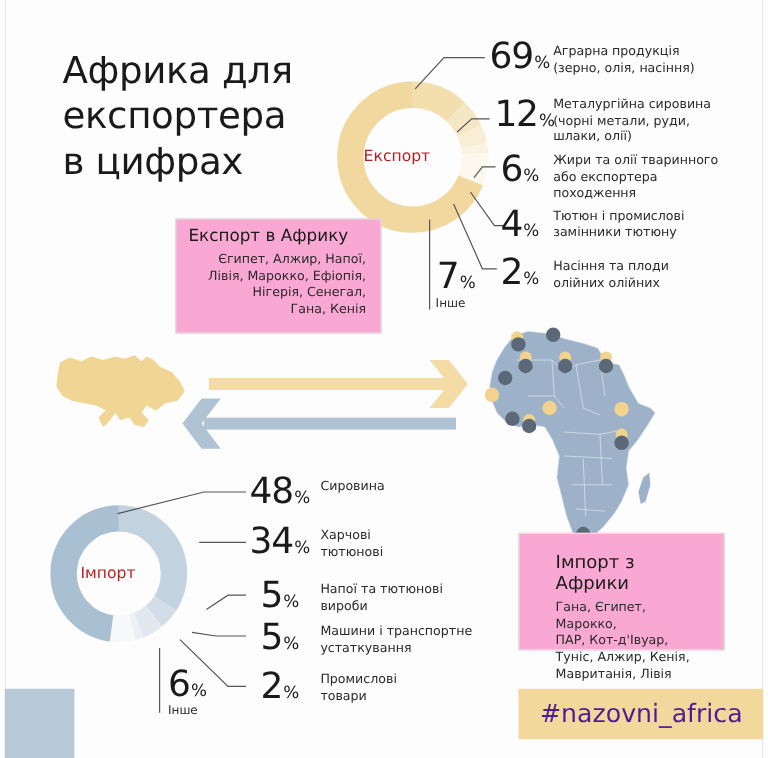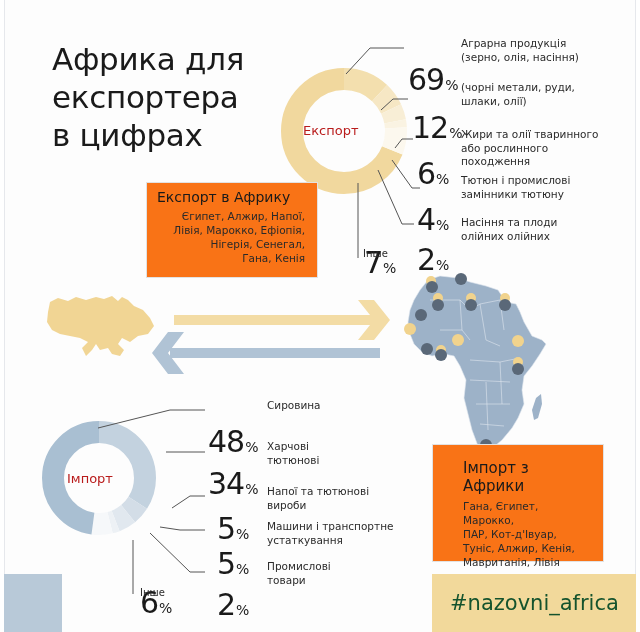--- a/index.html
+++ b/index.html
@@ -1,30 +1,30 @@
 <!DOCTYPE html>
 <html><head>
 <meta charset="utf-8">
 <style>
   * { box-sizing: border-box; margin: 0; padding: 0; }
   body { width: 640px; height: 632px; background: #ffffff; position: relative; overflow: hidden; font-family: "DejaVu Sans", sans-serif; color: #1c1c1c; }
   .frame { position: absolute; left: 4px; top: 0; width: 632px; height: 632px; background: #fdfdfd; border-left: 1px solid #e6e8ec; border-right: 1px solid #e6e8ec; }
   .title { position: absolute; left: 52px; top: 40px; font-size: 31px; line-height: 38px; font-weight: normal; color: #1a1a1a; letter-spacing: -0.3px; }
   .title div { white-space: nowrap; }
   svg.abs { position: absolute; left: 0; top: 0; }
-  .pct { position: absolute; display: flex; align-items: flex-start; margin-top: 32px; }
+  .pct { position: absolute; display: flex; align-items: flex-start; }
   .pct .num { font-size: 30px; line-height: 30px; color: #1a1a1a; letter-spacing: -1px; }
   .pct .sign { font-size: 14px; margin-top: 12px; margin-left: 1px; color: #1a1a1a; }
   .desc { position: absolute; font-size: 10.5px; line-height: 13.5px; color: #2a2a2a; }
   .donut-label { position: absolute; font-size: 13px; color: #b91c1c; }
-  .box { position: absolute; background: #f97316; border: 1px solid #e2e2e2; }
+  .box { position: absolute; background: #f9a8d4; border: 1px solid #e2e2e2; }
   .box-title { font-size: 14px; color: #1a1a1a; }
   .box-text { font-size: 10.5px; line-height: 14px; color: #2a2a2a; }
   .other-label { position: absolute; font-size: 10px; color: #2a2a2a; }
-  .hashtag { position: absolute; left: 432px; top: 574px; width: 204px; height: 58px; background: #f2d99b; display: flex; align-items: center; padding-left: 18px; font-size: 21px; color: #14532d; }
+  .hashtag { position: absolute; left: 432px; top: 574px; width: 204px; height: 42px; background: #f2d99b; display: flex; align-items: center; padding-left: 18px; font-size: 21px; color: #4c1d95; }
   .blue-block { position: absolute; left: 4px; top: 574px; width: 58px; height: 58px; background: #b8c9d8; }
 </style>
 </head>
 <body>
 
 <div class="frame"></div>
 
 <div class="title">
   <div>Африка для</div>
   <div>експортера</div>
@@ -134,31 +134,32 @@
 <div class="desc" style="left:461px; top:37px;">
   <div>Аграрна продукція</div>
   <div>(зерно, олія, насіння)</div>
 </div>
 
 <div class="pct" style="left:412px; top:81px;">
   <span class="num">12</span>
     <span class="sign">%</span>
 </div>
 <div class="desc" style="left:461px; top:81px;">
+  <div>Металургійна сировина</div>
   <div>(чорні метали, руди,</div>
   <div>шлаки, олії)</div>
 </div>
 
 <div class="pct" style="left:417px; top:127px;">
   <span class="num">6</span>
     <span class="sign">%</span>
 </div>
 <div class="desc" style="left:461px; top:128px;">
   <div>Жири та олії тваринного</div>
-  <div>або рослинного</div>
+  <div>або експортера</div>
   <div>походження</div>
 </div>
 
 <div class="pct" style="left:417px; top:173px;">
   <span class="num">4</span>
     <span class="sign">%</span>
 </div>
 <div class="desc" style="left:461px; top:174px;">
   <div>Тютюн і промислові</div>
   <div>замінники тютюну</div>
@@ -234,21 +235,21 @@
   <div>Промислові</div>
   <div>товари</div>
 </div>
 
 <div class="pct" style="left:140px; top:556px;">
   <span class="num">6</span>
     <span class="sign">%</span>
 </div>
 <div class="other-label" style="left:140px; top:587px;">Інше</div>
 
-<div class="box" style="left:432px; top:444px; width:172px; height:118px; padding:14px 12px 0 30px;">
+<div class="box" style="left:432px; top:444px; width:172px; height:98px; padding:14px 12px 0 30px;">
   <div class="box-title" style="font-size:15px; margin-bottom:4px;">Імпорт з Африки</div>
   <div class="box-text">
     <div>Гана, Єгипет, Марокко,</div>
     <div>ПАР, Кот-д'Івуар,</div>
     <div>Туніс, Алжир, Кенія,</div>
     <div>Мавританія, Лівія</div>
   </div>
 </div>
 
 <div class="blue-block"></div>

